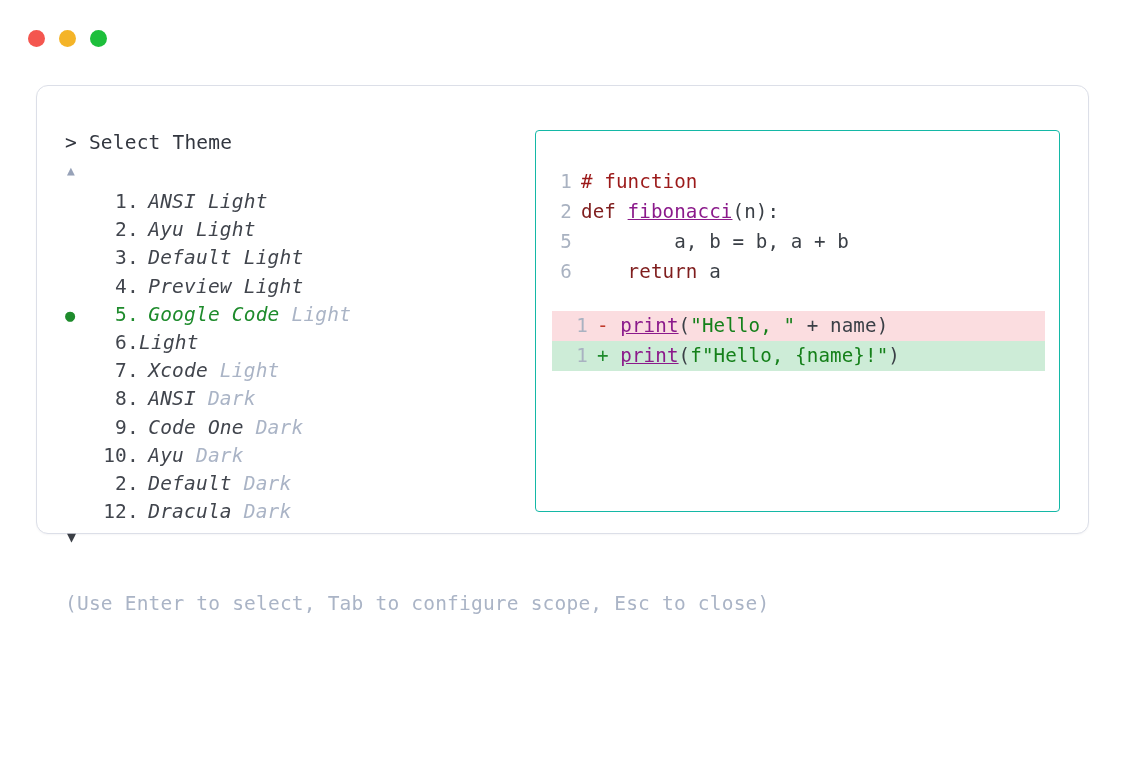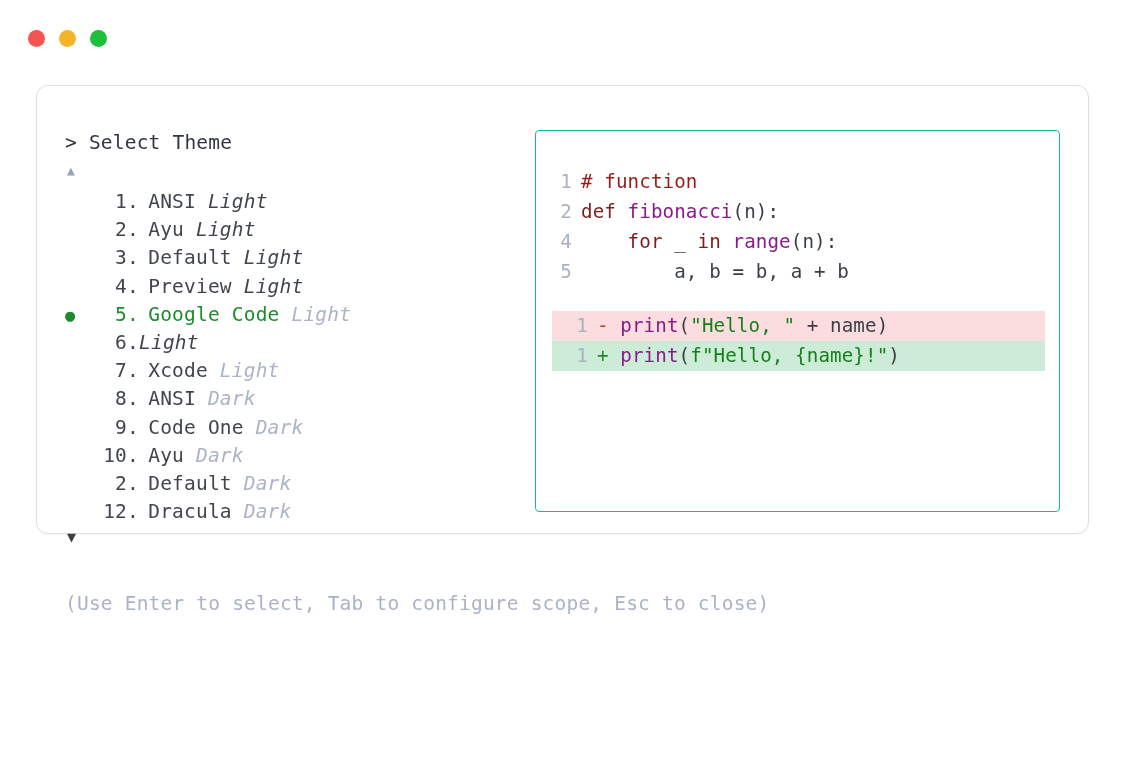--- a/index.html
+++ b/index.html
@@ -69,21 +69,21 @@
     width: 28px; flex: 0 0 28px;
     text-align: left;
     color: #1e8b2c;
     font-size: 17px;
   }
   .idx-cell {
     width: 46px; flex: 0 0 46px;
     text-align: right;
     color: #41454d;
   }
-  .name-cell { color: #41454d; padding-left: 9.2px; }
+  .name-cell { color: #41454d; padding-left: 9.2px; font-style: italic; }
   .variant { color: #41454d; font-style: italic; }
   .variant.muted { color: #aab4c6; }
   .theme-row.selected .idx-cell,
   .theme-row.selected .name-cell { color: #1e8b2c; }
   .theme-row.selected .variant.muted { color: #aab4c6; }
 
   
   .preview-label {
     font-size: 19.5px;
     line-height: 26px;
@@ -116,21 +116,21 @@
   .diff-block { margin-top: 24px; }
   .code-line.diff { padding-left: 16px; margin-left: 0; }
   .code-line.del { background: #fbdde0; }
   .code-line.add { background: #cdecd7; }
   .mark-del { color: #c0392b; }
   .mark-add { color: #1e8b2c; }
 
   
   .t-comment { color: #9c1a1a; }
   .t-kw      { color: #7f1d1d; }
-  .t-fn      { color: #8b1a8b; }
+  .t-fn      { color: #8b1a8b; text-decoration: underline; }
   .t-num     { color: #1a7f7f; }
   .t-str     { color: #15801a; }
   .t-plain   { color: #3a3f46; }
   .t-punct   { color: #3a3f46; }
 
   
   .footer-hint {
     margin-top: 43px;
     font-size: 19.5px;
     line-height: 26px;
@@ -175,22 +175,22 @@
 
       <div class="scroll-arrow down">▼</div>
     </div>
 
     <div class="col-right">
 
       <div class="code-panel">
         <div class="code-block" id="code-block">
             <div class="code-line"><span class="ln">1</span><span class="t-comment"># function</span></div>
             <div class="code-line"><span class="ln">2</span><span class="t-kw">def </span><span class="t-fn">fibonacci</span><span class="t-punct">(n):</span></div>
-            <div class="code-line"><span class="ln">4</span><span class="t-plain">    </span><span class="t-kw">for</span><span class="t-plain"> _ </span><span class="t-kw">in</span><span class="t-plain"> </span><span class="t-fn">range</span><span class="t-punct">(n):</span></div>
             <div class="code-line"><span class="ln">5</span><span class="t-plain">        a, b = b, a + b</span></div>
+            <div class="code-line"><span class="ln">6</span><span class="t-plain">    </span><span class="t-kw">return</span><span class="t-plain"> a</span></div>
           </div>
         <div class="code-block diff-block" id="diff-block">
             <div class="code-line diff del"><span class="ln">1</span><span class="mark-del">- </span><span class="t-fn">print</span><span class="t-punct">(</span><span class="t-str">"Hello, "</span><span class="t-plain"> + name)</span></div>
             <div class="code-line diff add"><span class="ln">1</span><span class="mark-add">+ </span><span class="t-fn">print</span><span class="t-punct">(</span><span class="t-str">f"Hello, {name}!"</span><span class="t-punct">)</span></div>
           </div>
       </div>
     </div>
   </div>
 
   <div class="footer-hint">(Use Enter to select, Tab to configure scope, Esc to close)</div>

